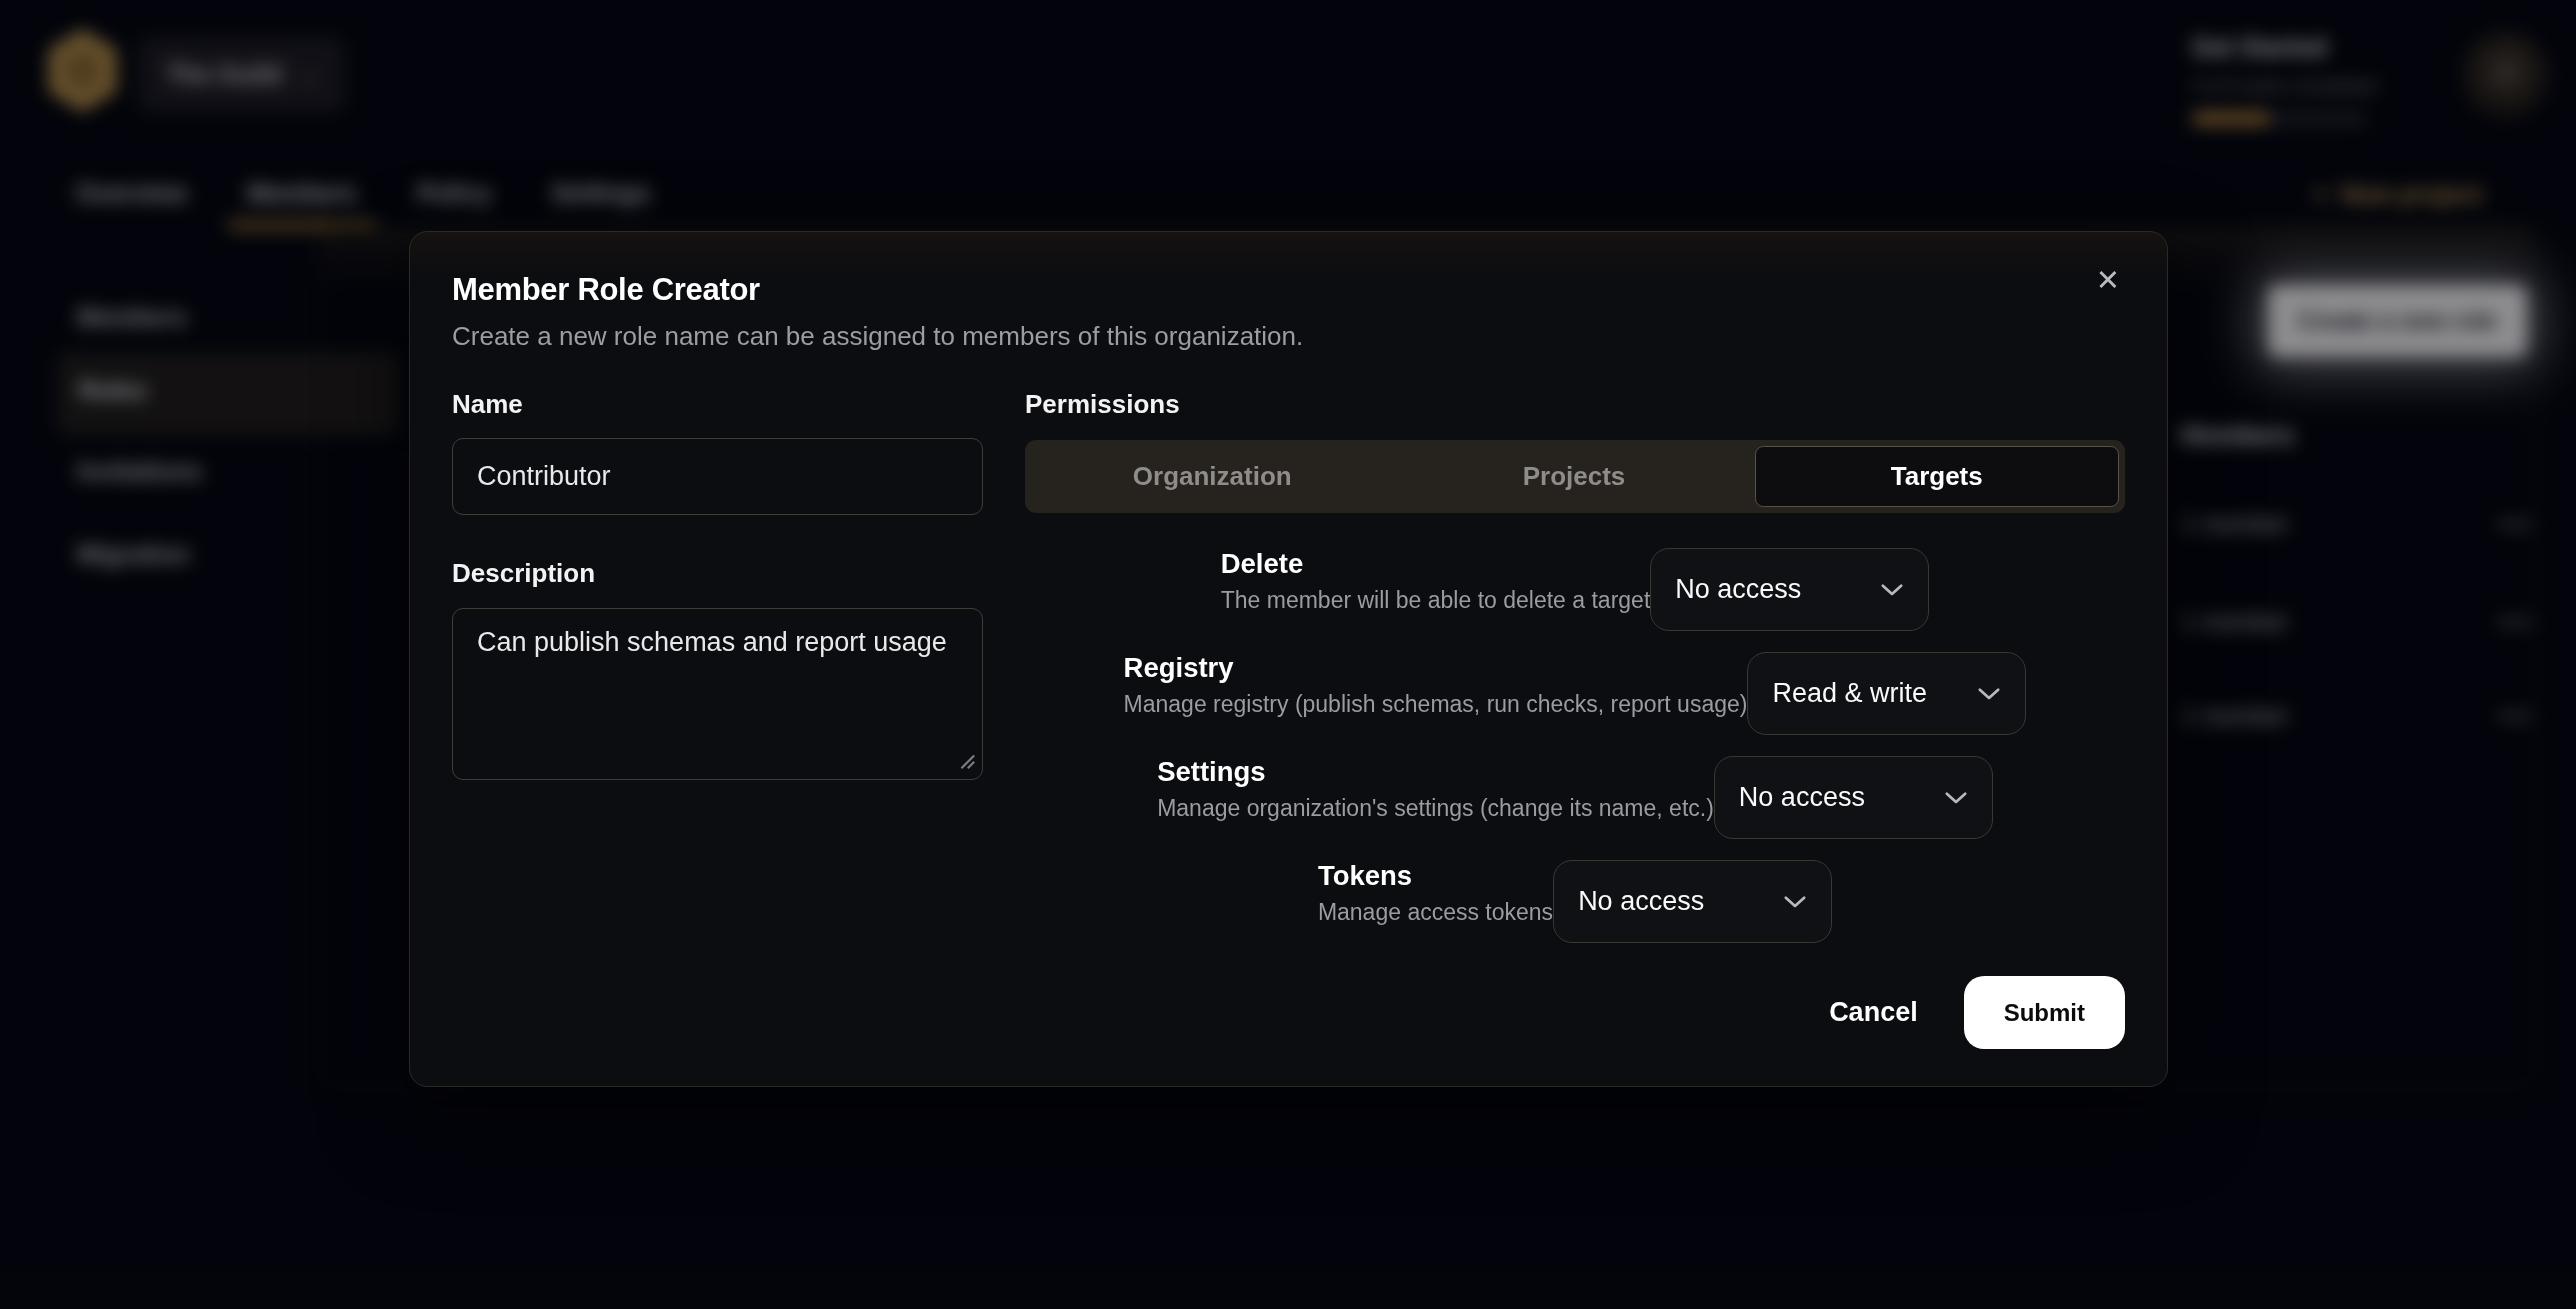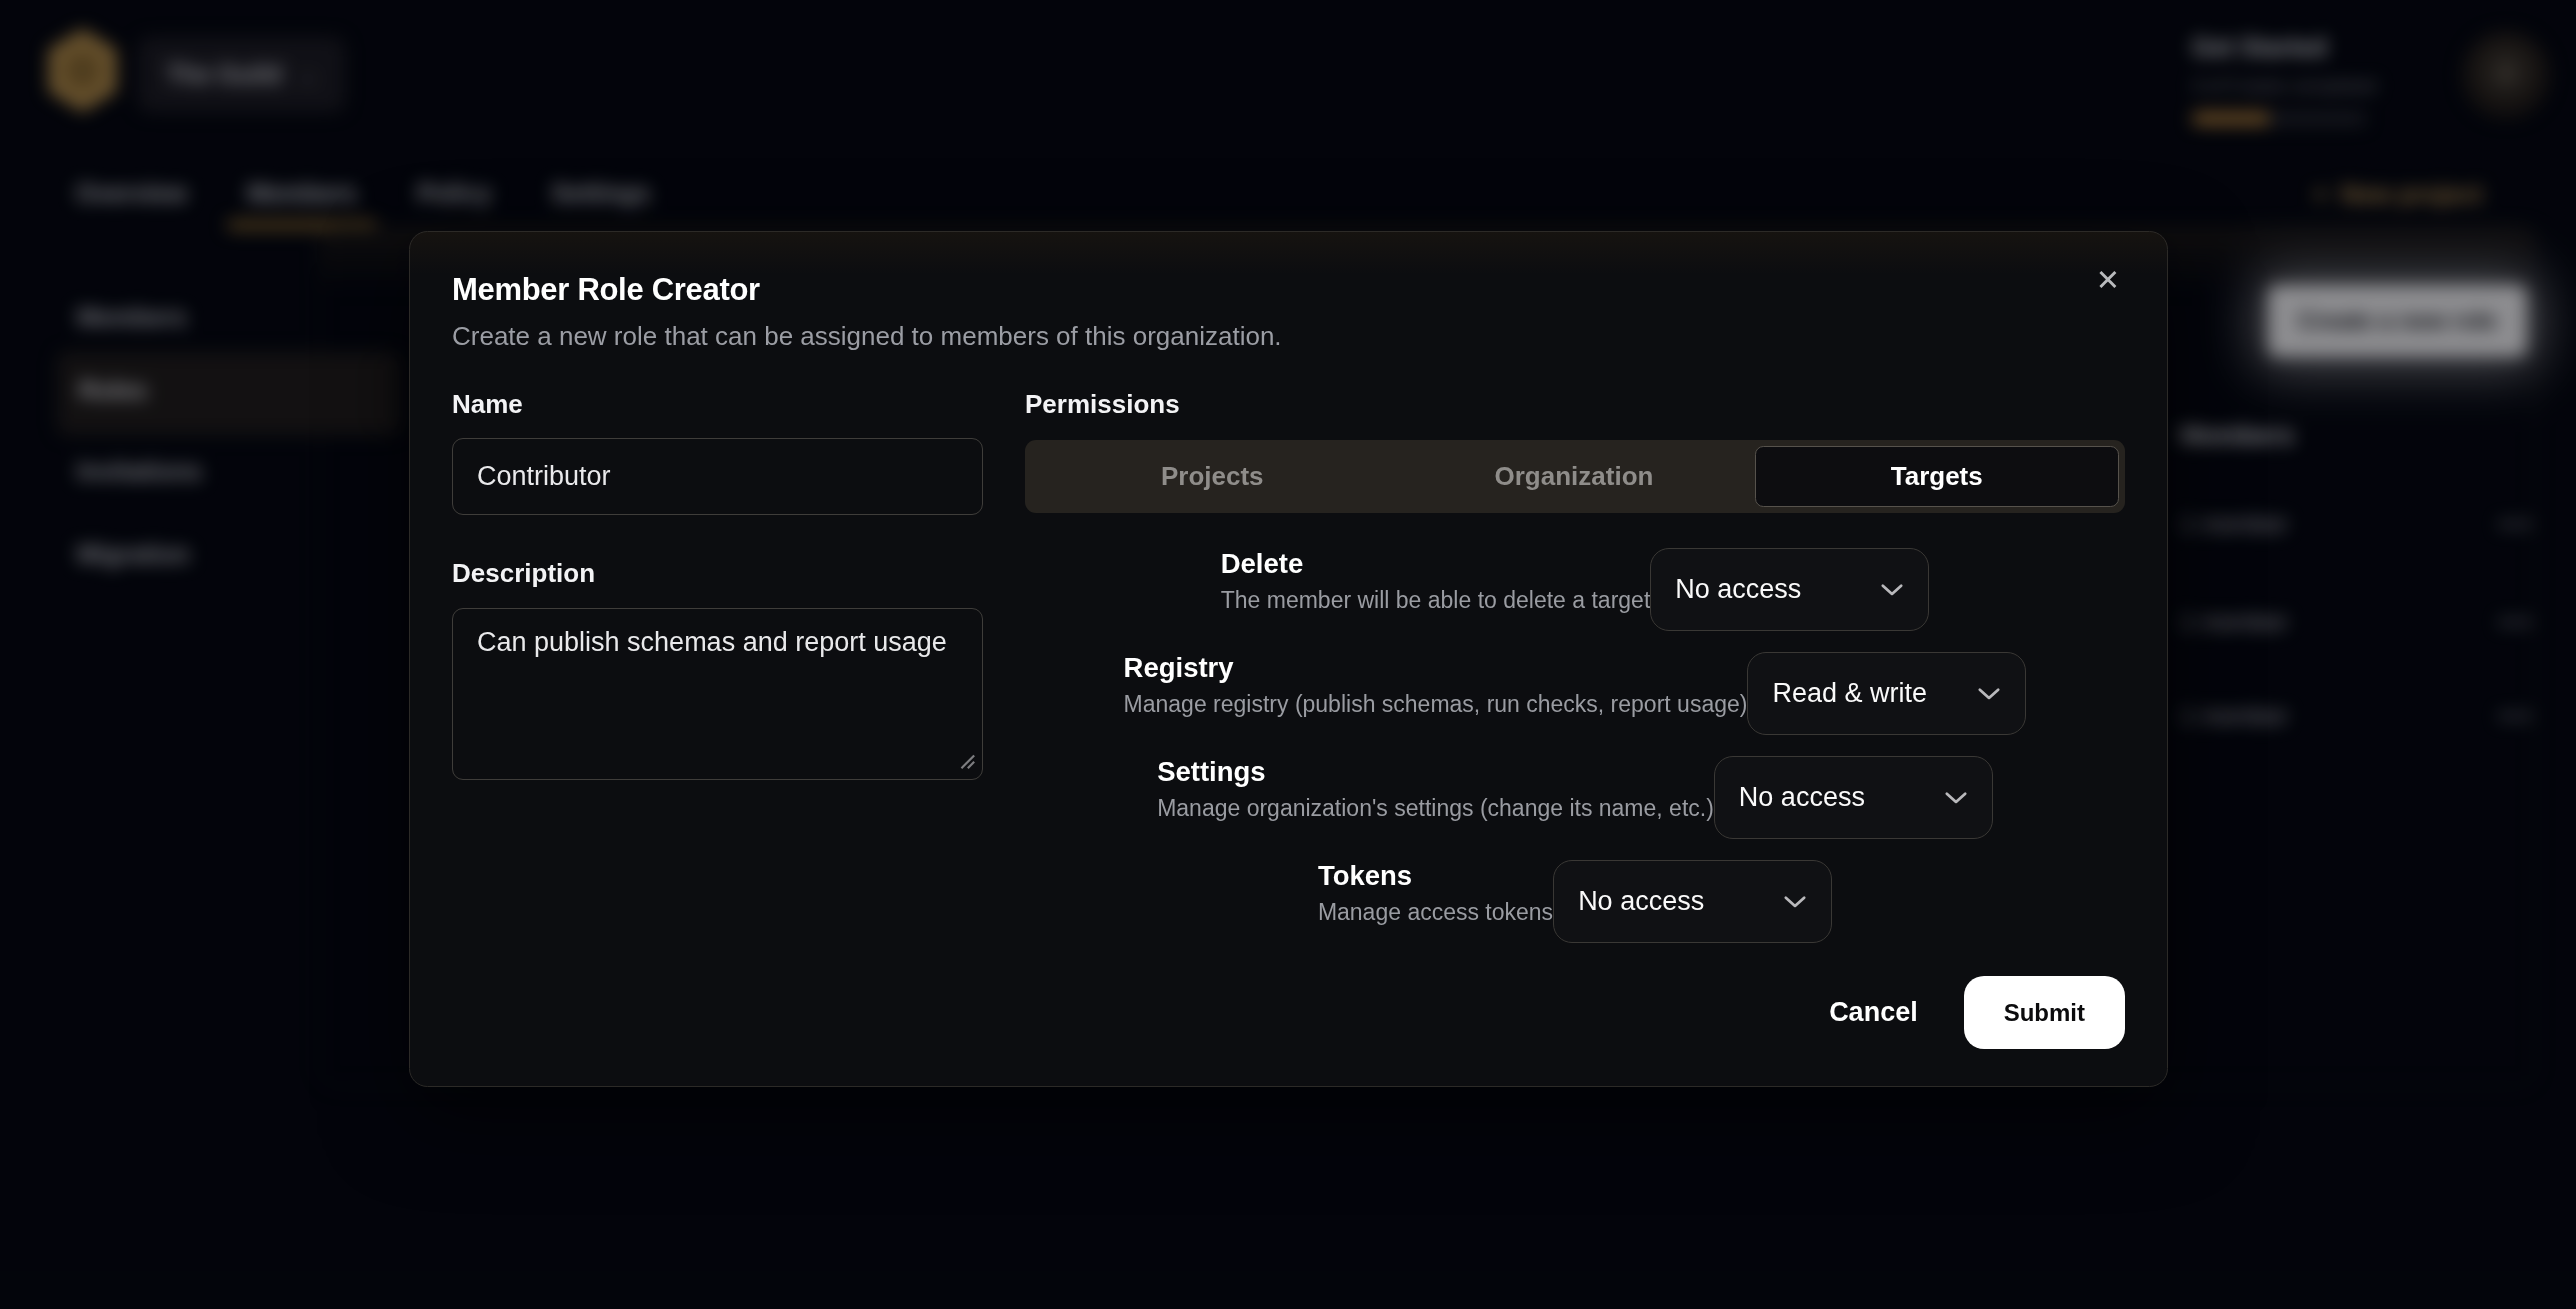--- a/index.html
+++ b/index.html
@@ -167,21 +167,21 @@
 
   </div>
 
   <div class="dim-overlay"></div>
 
   <div class="modal">
 
     <div class="modal-close">✕</div>
 
     <div class="modal-title">Member Role Creator</div>
-    <div class="modal-sub">Create a new role that can be assigned to members of this organization.</div>
+    <div class="modal-sub">Create a new role name can be assigned to members of this organization.</div>
 
     <div class="modal-grid">
 
       <div>
         <div class="field-label">Name</div>
         <input class="text-input" type="text" value="Contributor" style="">
 
         <div class="field-label desc-label">Description</div>
         <div class="textarea-wrap">
           <textarea class="text-area" style="">Can publish schemas and report usage</textarea>
@@ -189,22 +189,22 @@
             <line x1="6" y1="20" x2="20" y2="6" stroke="#7d7d80" stroke-width="2.4"></line>
             <line x1="13" y1="20" x2="20" y2="13" stroke="#7d7d80" stroke-width="2.4"></line>
           </svg>
         </div>
       </div>
 
       <div>
         <div class="field-label">Permissions</div>
 
         <div class="seg-tabs">
+          <div class="seg">Organization</div>
           <div class="seg">Projects</div>
-          <div class="seg">Organization</div>
           <div class="seg active">Targets</div>
         </div>
 
         <div class="perm-rows">
 
           <div class="perm-row">
             <div>
               <div class="perm-title">Delete</div>
               <div class="perm-desc">The member will be able to delete a target</div>
             </div>

